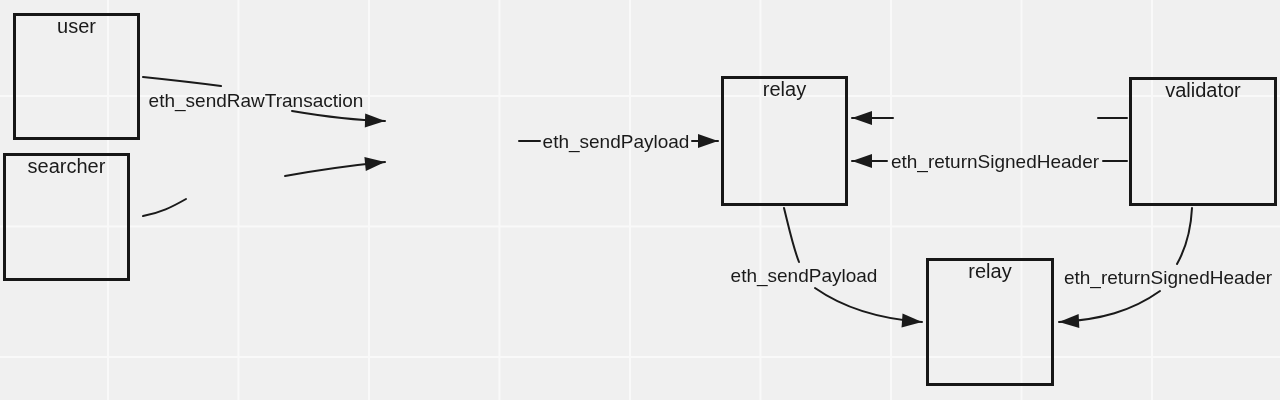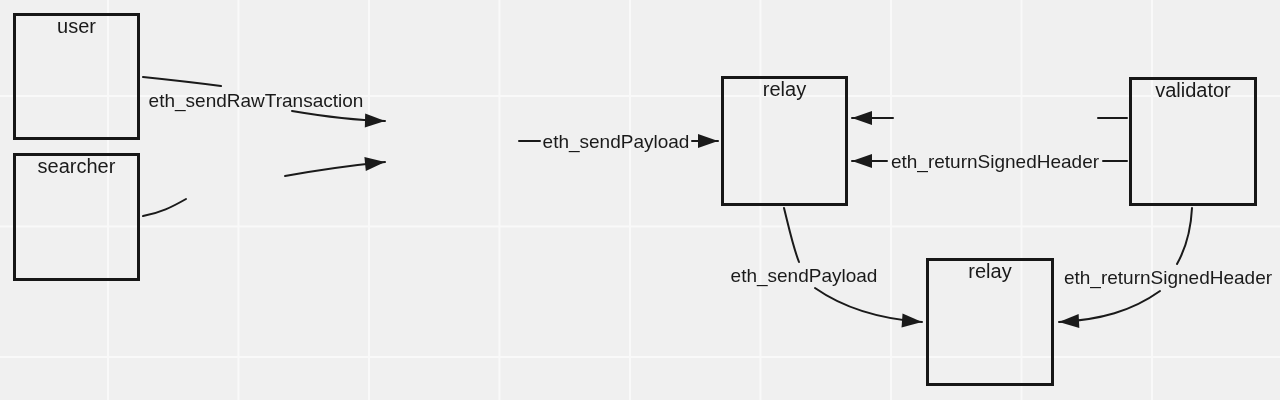--- a/index.html
+++ b/index.html
@@ -100,30 +100,30 @@
     <g>
       <path class="seg" d="M 1192,208 C 1191,228 1186,248 1177,264"></path>
       <path class="seg" d="M 1160,291 C 1132,311 1100,320 1059,322" marker-end="url(#arrow)"></path>
     </g>
   </svg>
 
   <div class="node" style="left:13px; top:13px; width:127px; height:127px">
     <span>user</span>
   </div>
 
-  <div class="node" style="left:13px; top:153px; width:127px; height:128px">
+  <div class="node" style="left:3px; top:153px; width:127px; height:128px">
     <span>searcher</span>
   </div>
 
 
   <div class="node" style="left:721px; top:76px; width:127px; height:130px">
     <span>relay</span>
   </div>
 
-  <div class="node" style="left:1129px; top:77px; width:128px; height:129px">
+  <div class="node" style="left:1129px; top:77px; width:148px; height:129px">
     <span>validator</span>
   </div>
 
   <div class="node" style="left:926px; top:258px; width:128px; height:128px">
     <span>relay</span>
   </div>
 
   <div class="edge-label" style="left:256px; top:91px">eth_sendRawTransaction</div>
 
 

